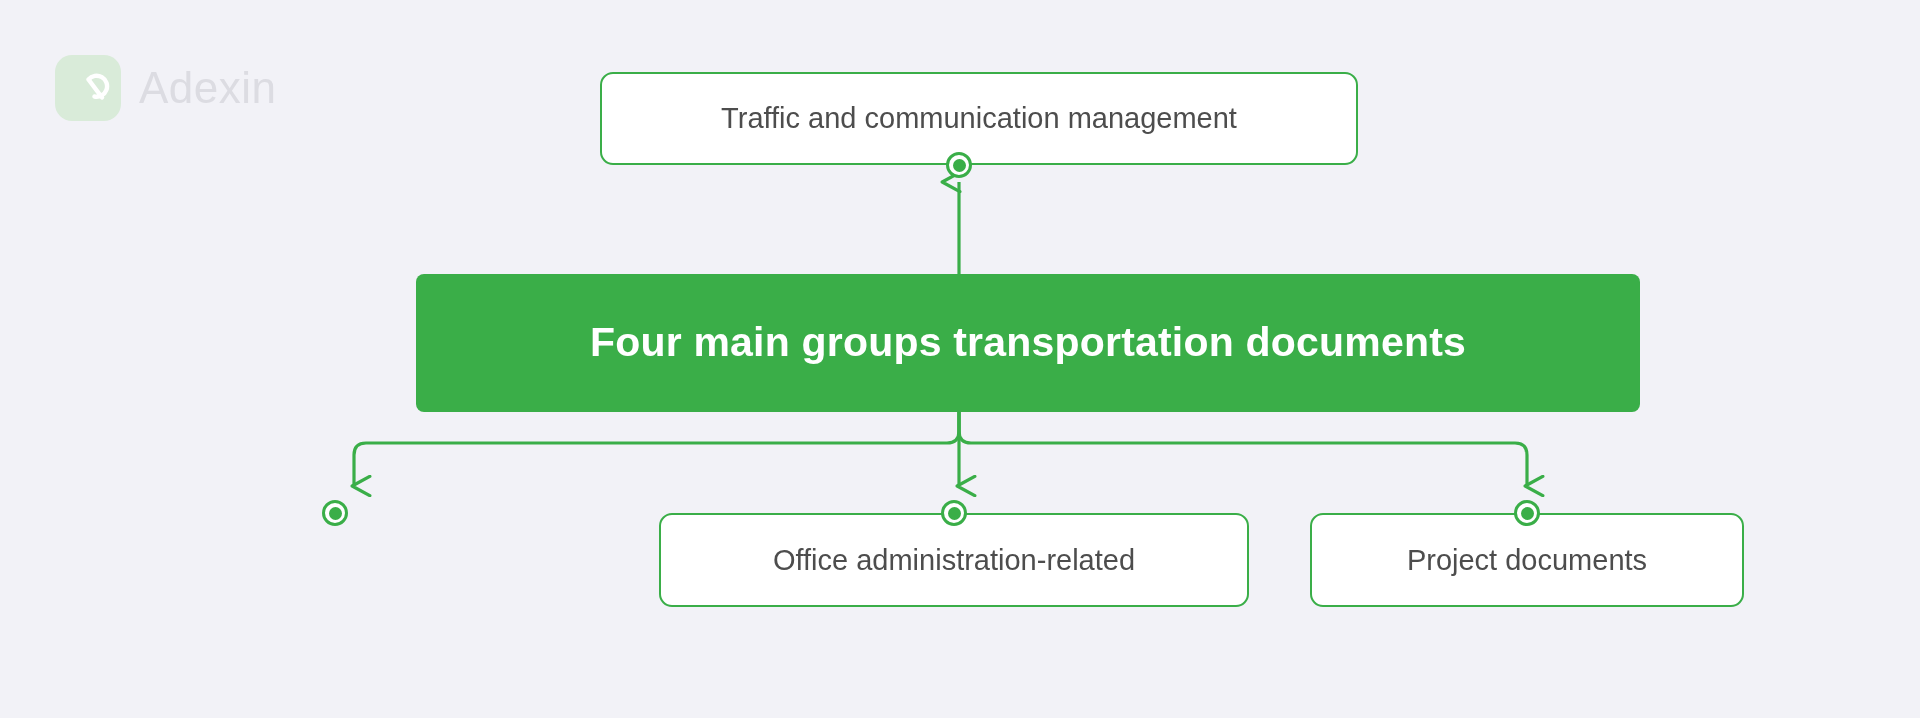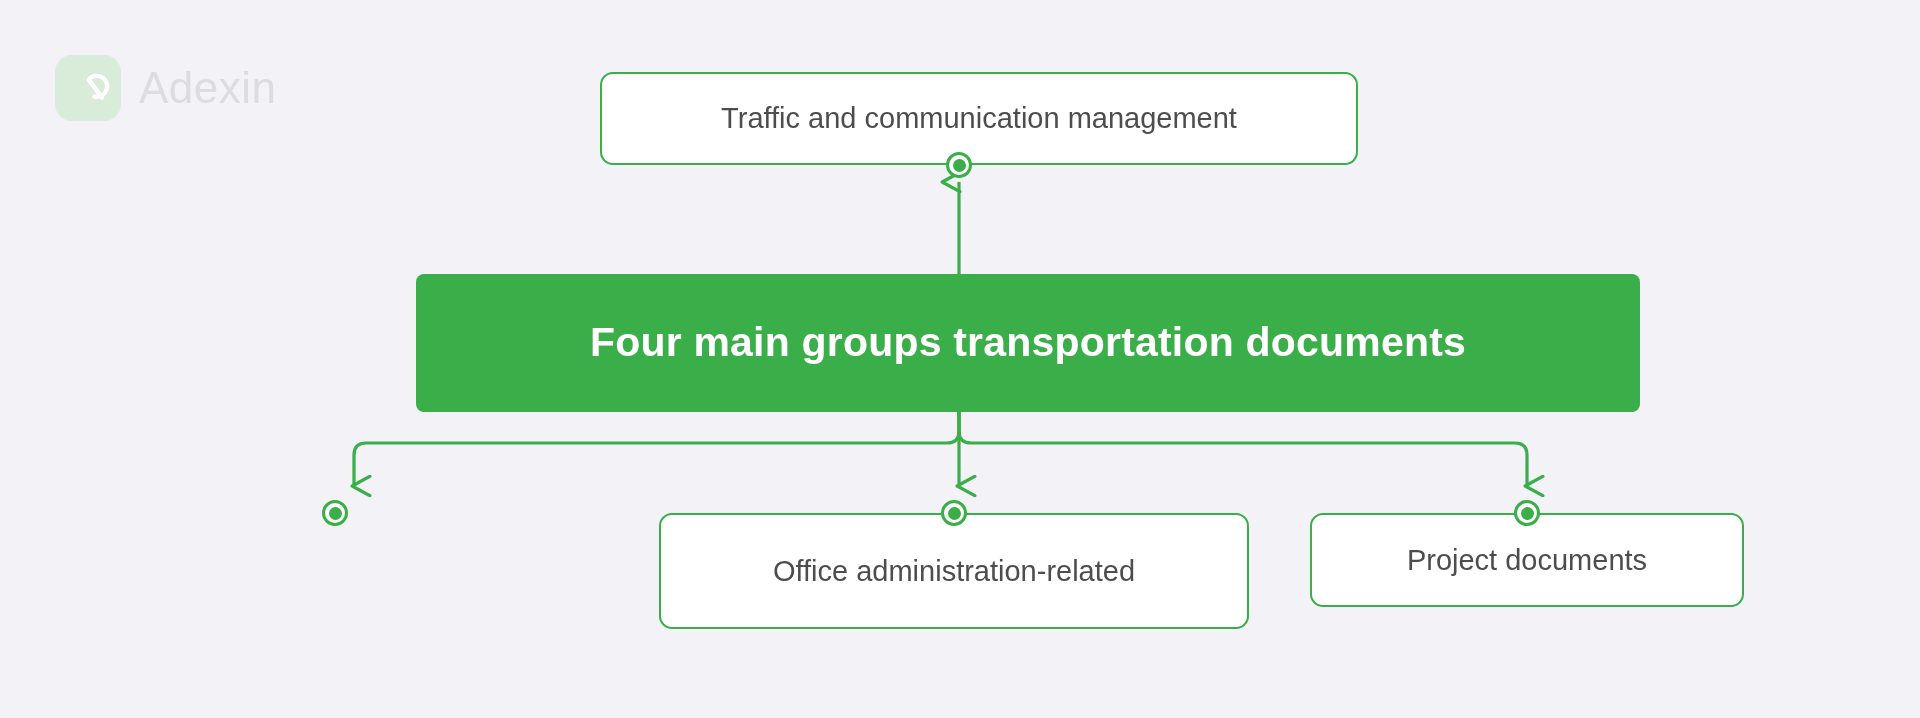--- a/index.html
+++ b/index.html
@@ -91,21 +91,21 @@
     left: 74px;
     top: 513px;
     width: 522px;
     height: 94px;
   }
 
   #node-leaf-1 {
     left: 659px;
     top: 513px;
     width: 590px;
-    height: 116px;
+    height: 94px;
   }
 
   #node-leaf-2 {
     left: 1310px;
     top: 513px;
     width: 434px;
     height: 94px;
   }
 
   

